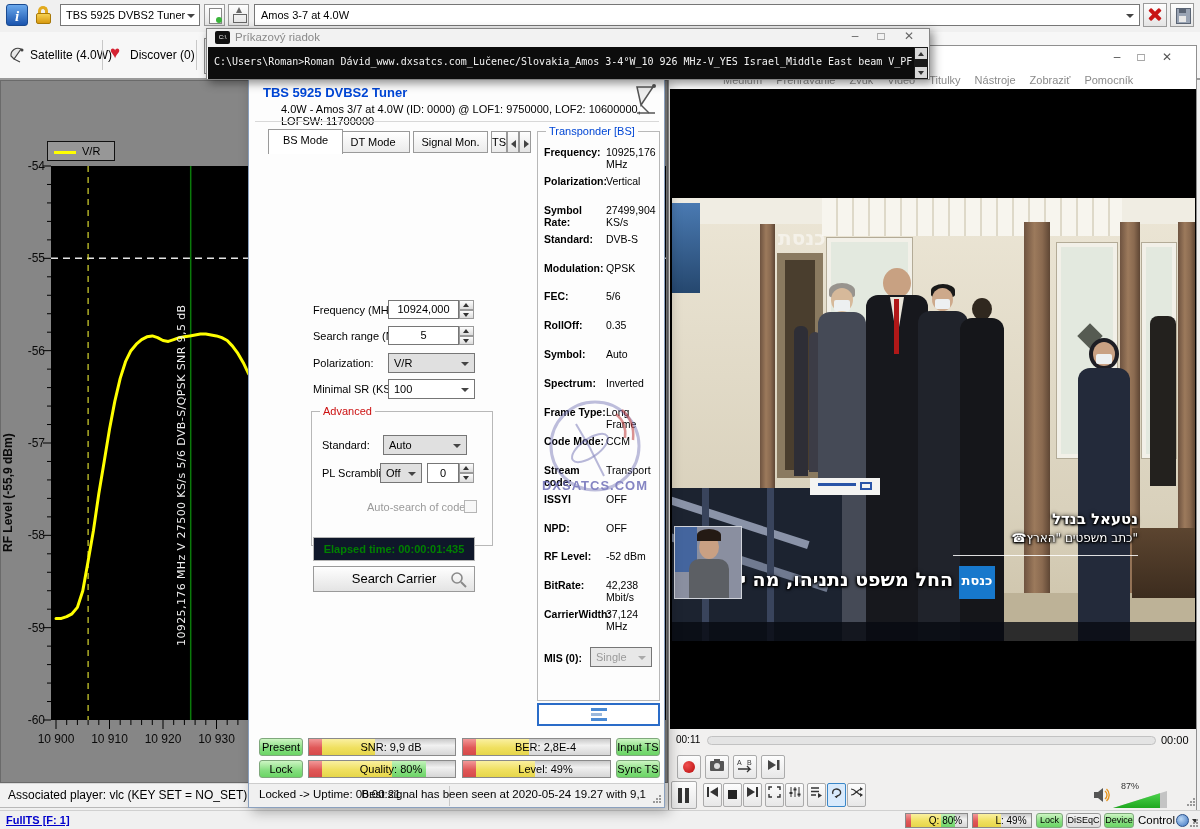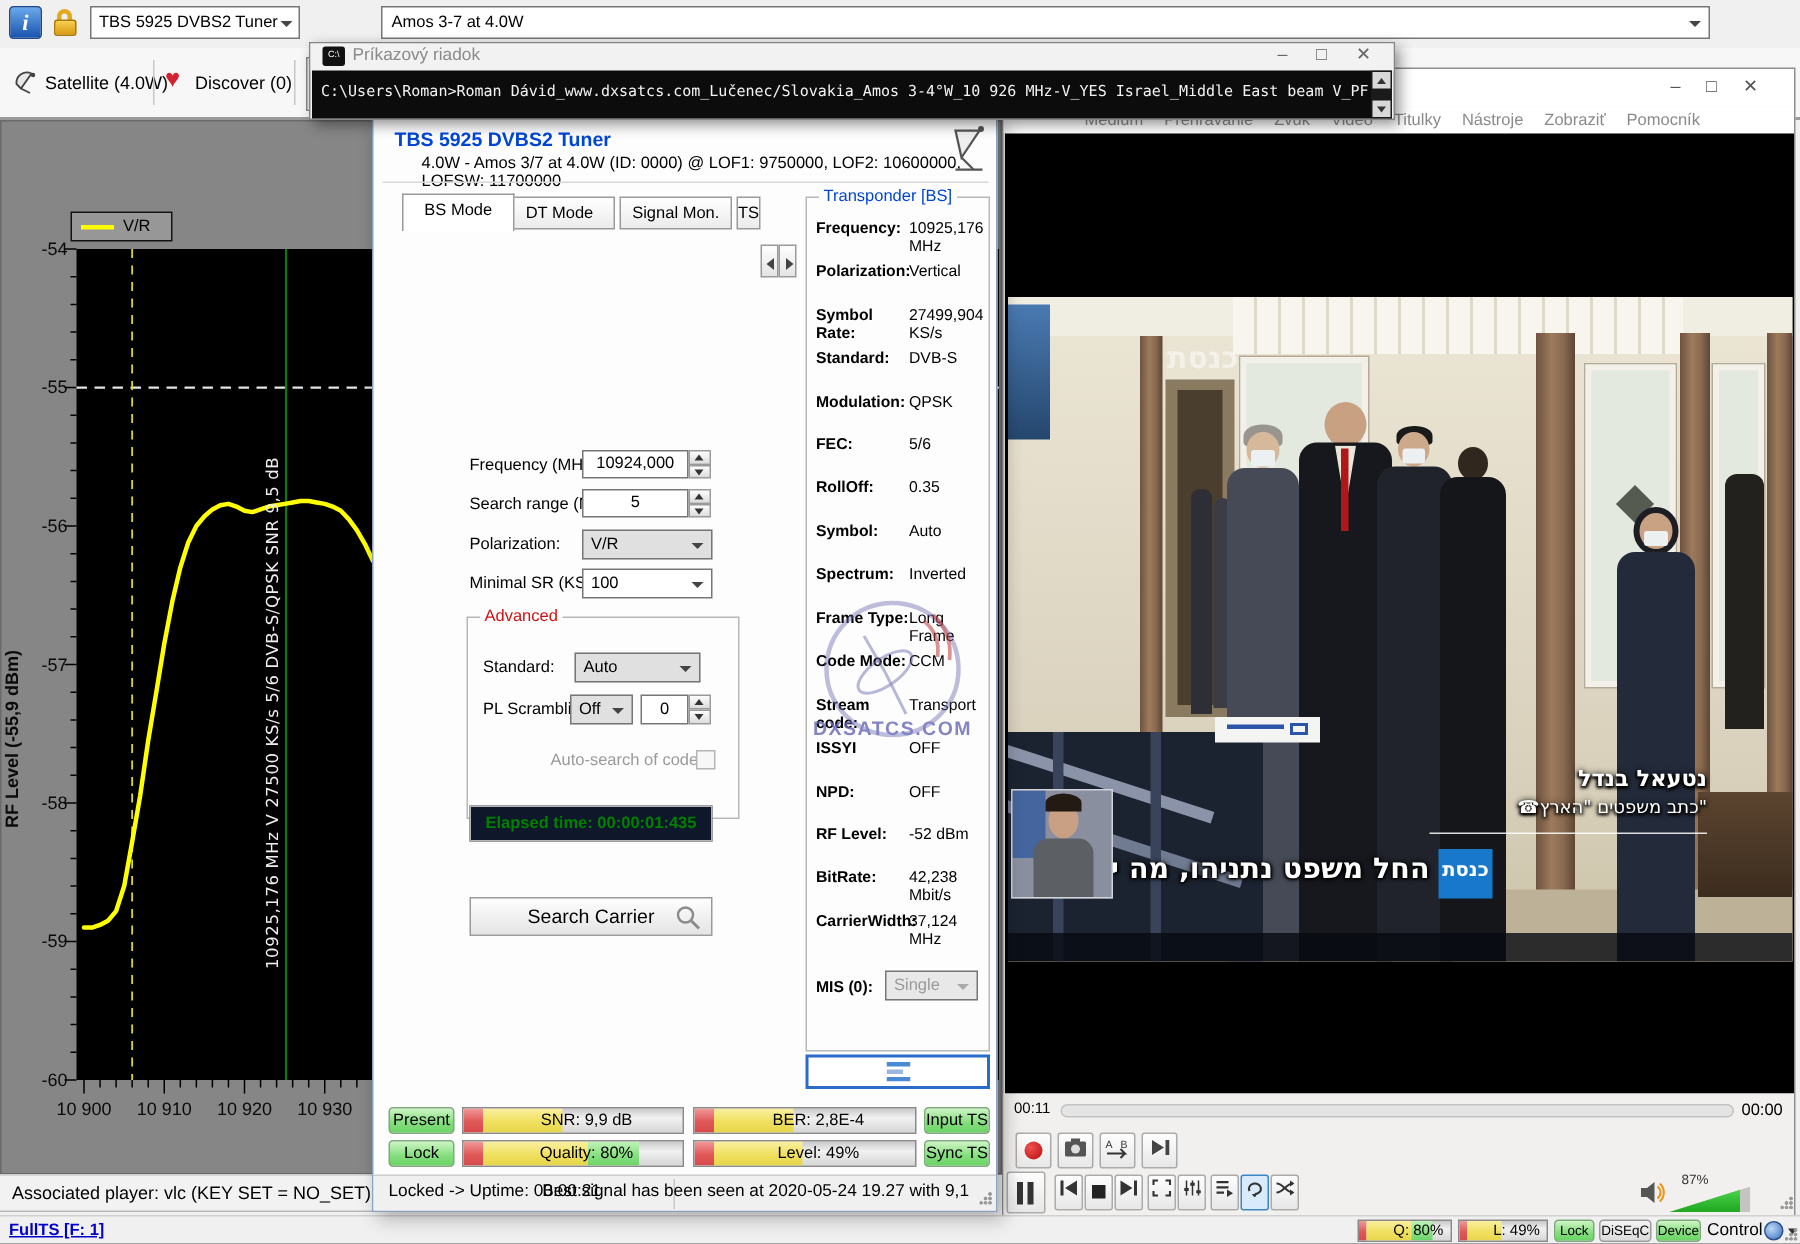--- a/index.html
+++ b/index.html
@@ -2,21 +2,21 @@
 <html><head>
 <meta charset="utf-8">
 <style>
   html,body{margin:0;padding:0;background:#555;}
   #root{position:relative;width:1200px;height:829px;background:#f0f0f0;overflow:hidden;
         font-family:"Liberation Sans",sans-serif;font-size:11px;color:#000;}
   .abs{position:absolute;}
   .hebrew,.cyr{font-family:"DejaVu Sans",sans-serif;}
   .mono{font-family:"DejaVu Sans Mono",monospace;}
   
-  .btn3d{background:linear-gradient(#fefefe,#e4e4e4);border:1px solid #9a9a9a;box-sizing:border-box;margin-top:32px;}
+  .btn3d{background:linear-gradient(#fefefe,#e4e4e4);border:1px solid #9a9a9a;box-sizing:border-box;}
   .field{background:#fff;border:1px solid #767676;box-sizing:border-box;font-size:11px;}
   .dd{box-sizing:border-box;border:1px solid #767676;font-size:11px;line-height:18px;padding-left:5px;position:absolute;}
   .dd .car{position:absolute;right:5px;top:8px;width:0;height:0;border-left:4px solid transparent;border-right:4px solid transparent;border-top:4px solid #444;}
   .spin{position:absolute;width:15px;box-sizing:border-box;}
   .spin div{position:absolute;left:0;right:0;height:50%;background:linear-gradient(#fdfdfd,#dcdcdc);border:1px solid #9a9a9a;box-sizing:border-box;}
   .spin div.dn{bottom:0;top:auto;}
   .tri-u{position:absolute;left:3px;top:2px;width:0;height:0;border-left:3px solid transparent;border-right:3px solid transparent;border-bottom:4px solid #333;}
   .tri-d{position:absolute;left:3px;top:2px;width:0;height:0;border-left:3px solid transparent;border-right:3px solid transparent;border-top:4px solid #333;}
   .greenbtn{position:absolute;background:linear-gradient(#cdf5c3,#84dd7e 60%,#6bd565);border:1px solid #7fa87c;border-radius:3px;text-align:center;font-size:11px;line-height:16px;box-sizing:border-box;}
   .bar{position:absolute;border:1px solid #8a8a8a;background:linear-gradient(#c9c9c9,#f1f1f1 40%,#d6d6d6);overflow:hidden;text-align:center;box-sizing:border-box;padding-left:18px;}

